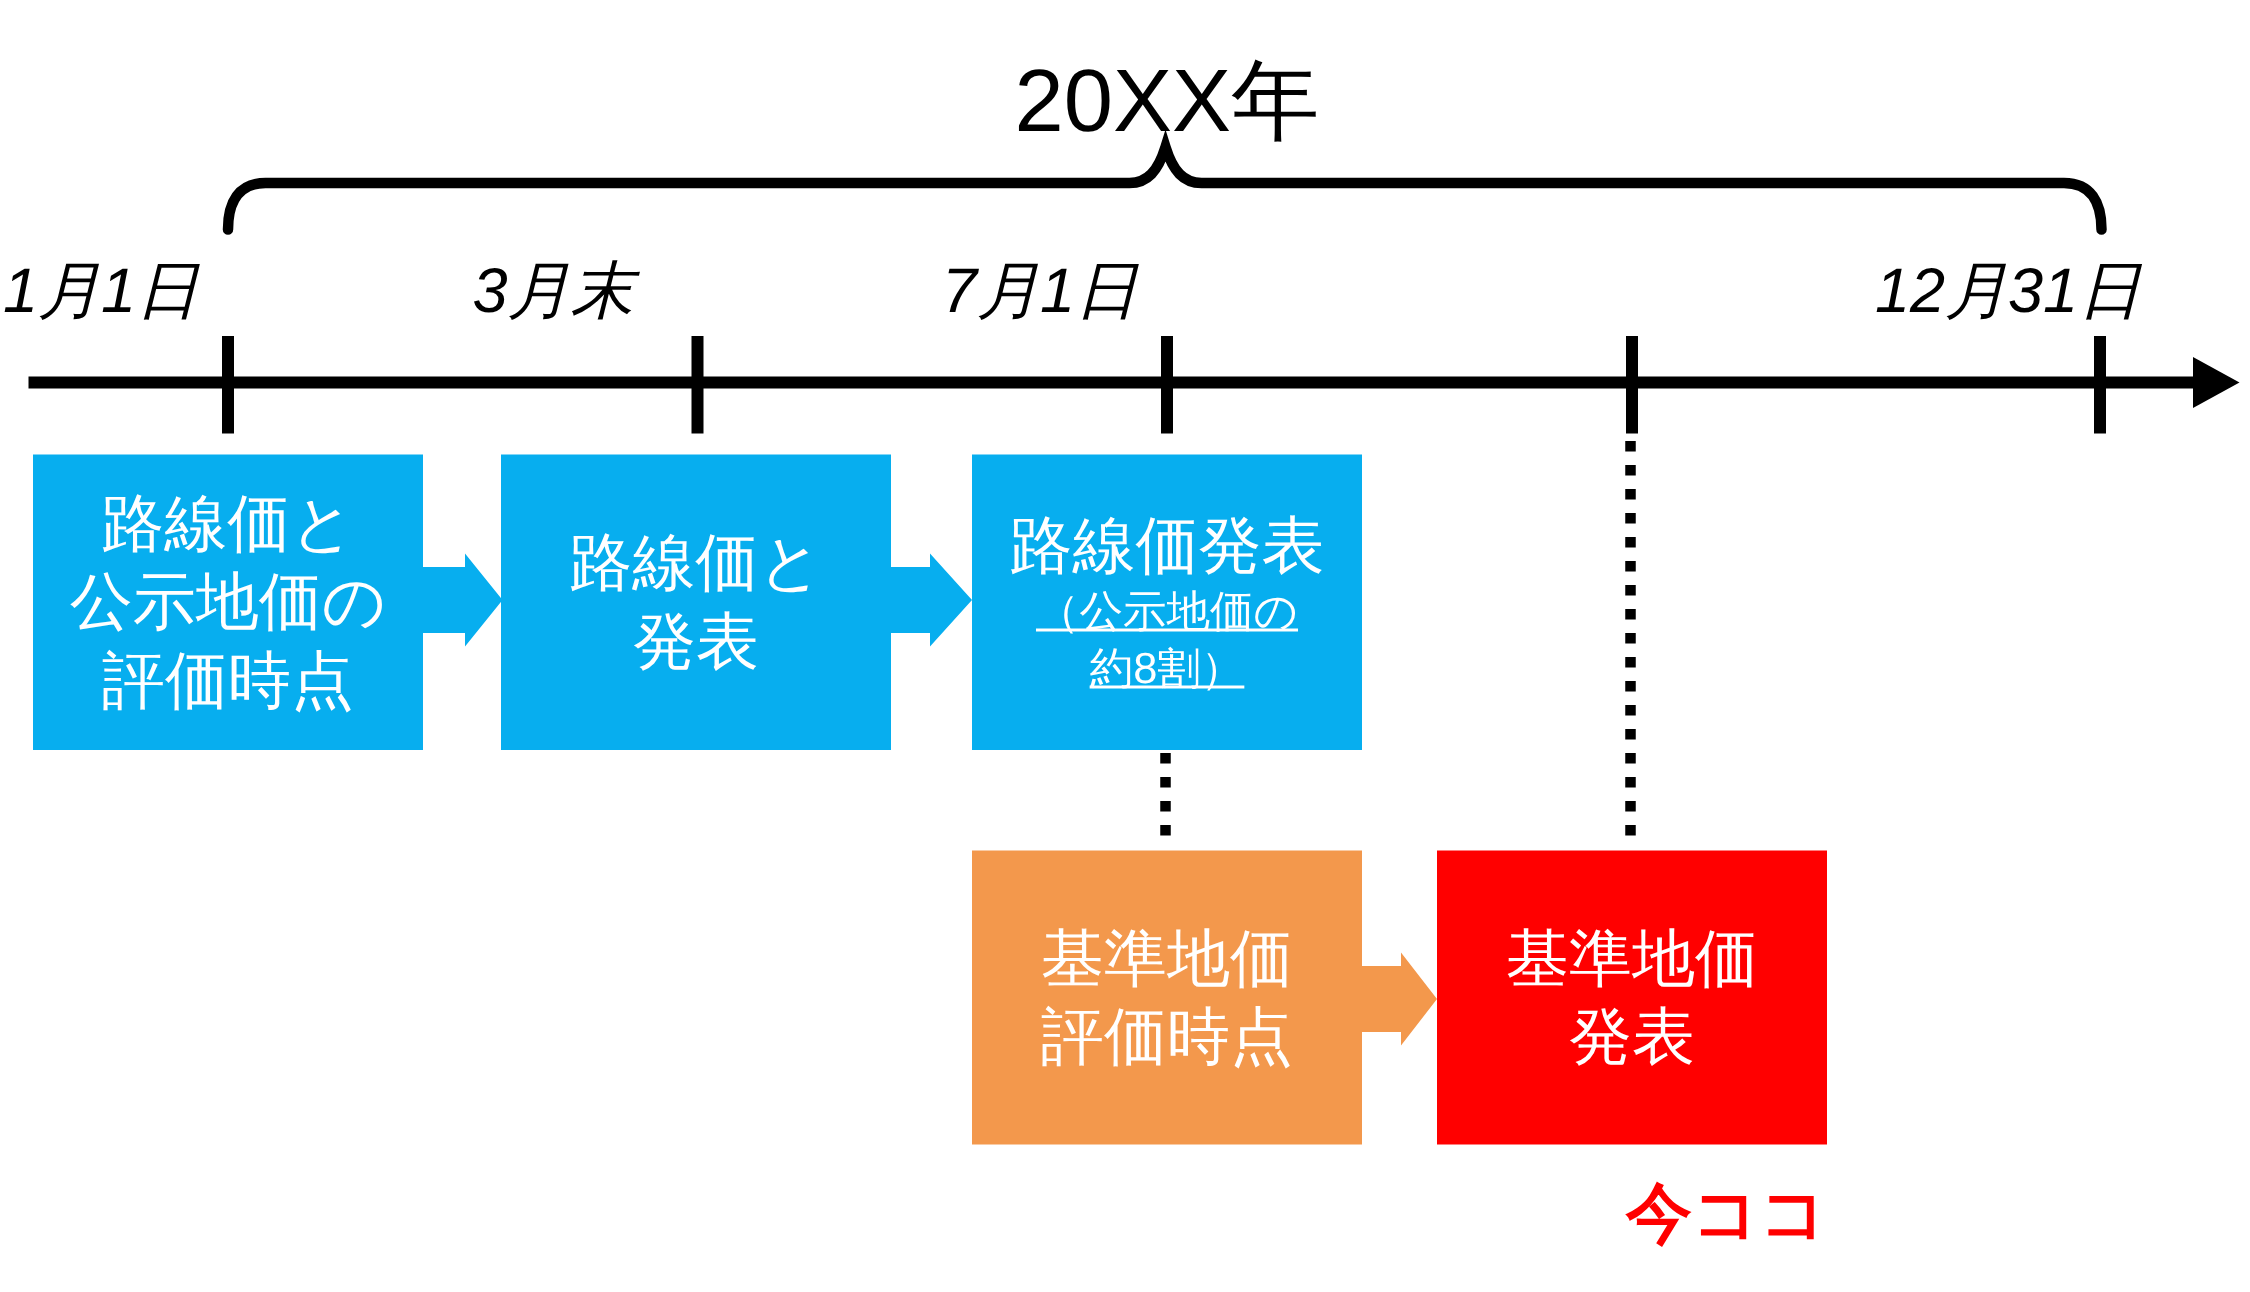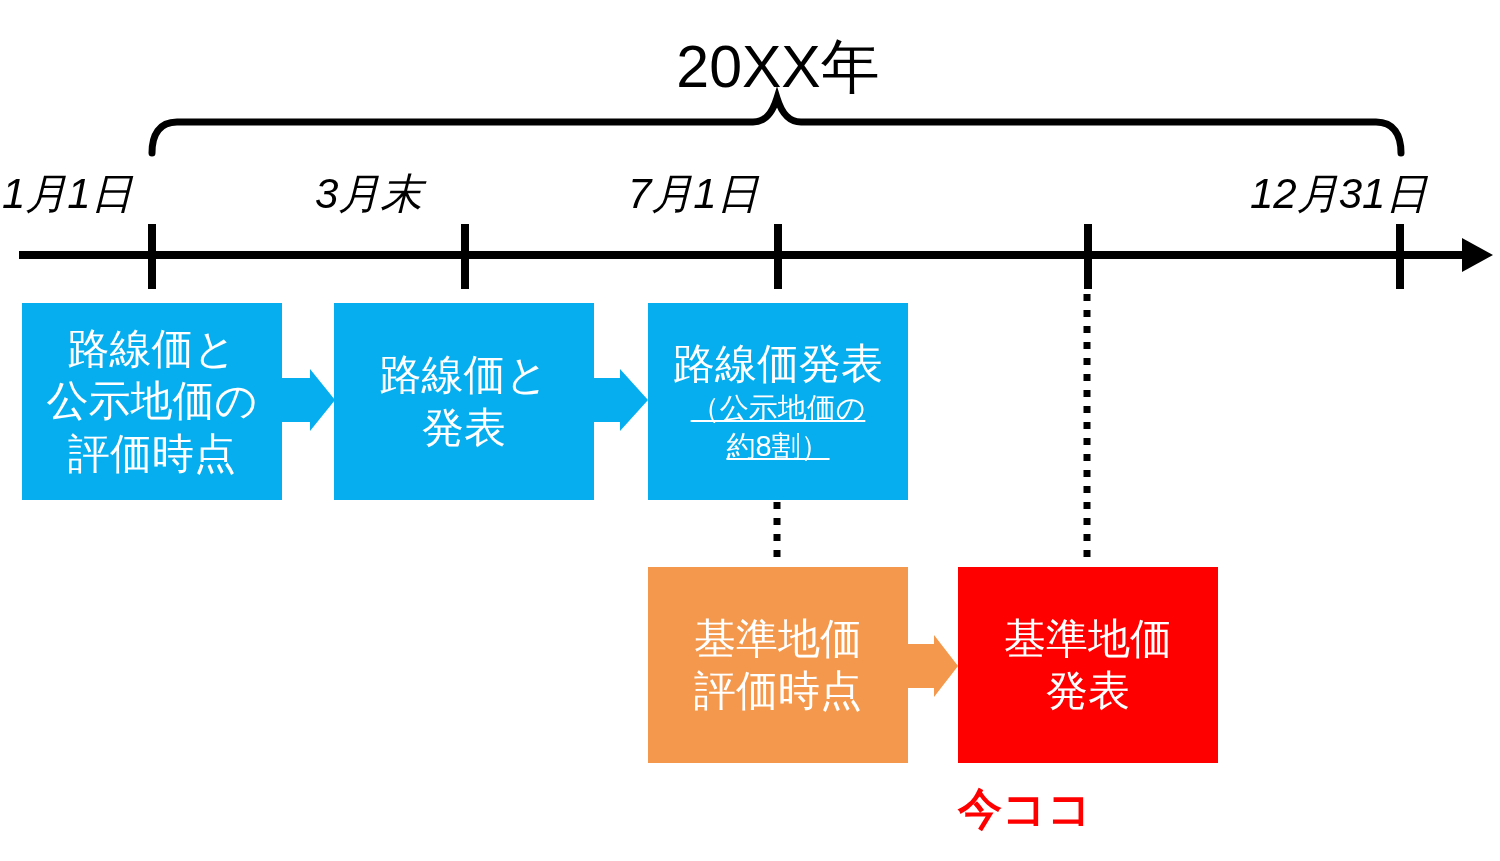--- a/index.html
+++ b/index.html
@@ -66,21 +66,21 @@
   .box-blue   { background: var(--blue, #07AEEF); }
   .box-orange { background: var(--orange, #F3984C); }
   .box-red    { background: var(--red, #FF0000); }
   .row-top    { top: 303px; height: 197px; }
   .row-bottom { top: 567px; height: 196px; }
   .now-label {
     position: absolute;
     left: 958px;
     top: 780px;
     width: 260px;
-    text-align: left;
+    text-align: right;
     font-size: 44px;
     font-weight: bold;
     color: var(--red, #FF0000);
     white-space: nowrap;
   }
 </style>
 </head>
 <body>
 
 <div class="canvas">

